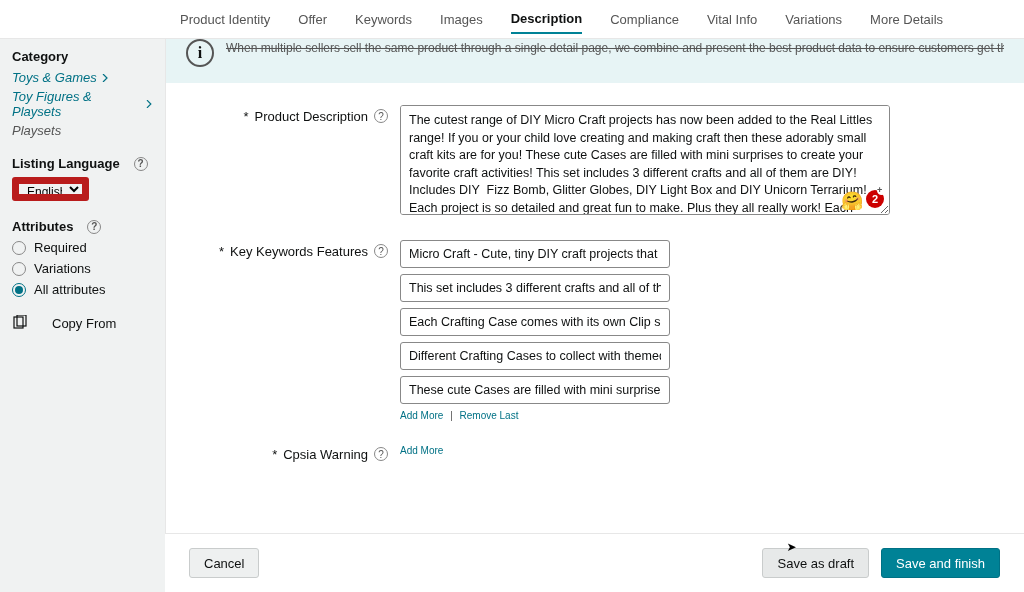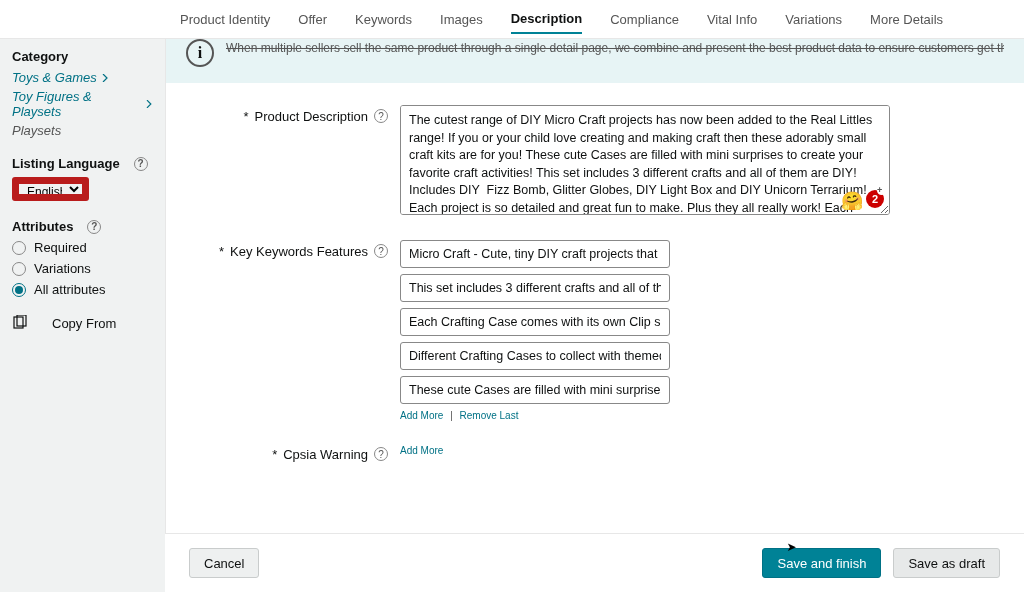--- a/index.html
+++ b/index.html
@@ -191,17 +191,17 @@
           </div>
         </div>
       </div>
     </div>
   </div>
 
   <div class="footer">
     <button class="btn">Cancel</button>
     <div class="footer-right">
       <span class="cursor">➤</span>
+      <button class="btn draft">Save as draft</button>
       <button class="btn primary">Save and finish</button>
-      <button class="btn draft">Save as draft</button>
     </div>
   </div>
 </div>
 
 </body></html>

